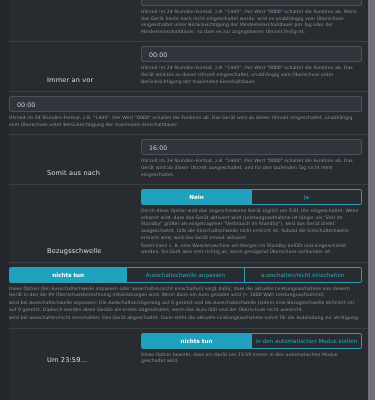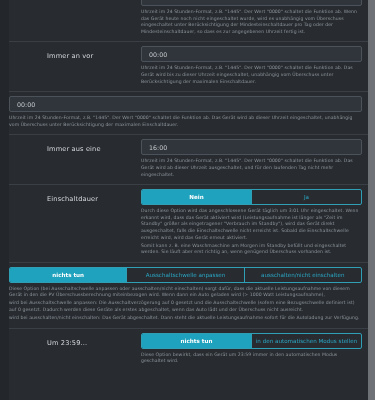--- a/index.html
+++ b/index.html
@@ -49,21 +49,21 @@
 
   .rows {
     position: absolute;
     left: 0; top: -14px;
     width: 359px;
   }
 
   .row {
     position: relative;
     display: flex;
-    align-items: flex-start;
+    align-items: flex-end;
     padding: 0 6px 0 0;
     border-top: 1px solid #3a3f45;
   }
   .row.first { border-top: none; }
 
   .row-label {
     width: 132px;
     flex: 0 0 132px;
     padding: 10px 8px 6px 38px;
     box-sizing: border-box;
@@ -166,30 +166,30 @@
         </div>
         <div class="row">
           <div class="row-body">
             <input class="field" type="text" value="00:00" style="">
             <div class="desc">
               <p>Uhrzeit im 24 Stunden-Format, z.B. "1445". Der Wert "0000" schaltet die Funktion ab. Das Gerät wird ab dieser Uhrzeit eingeschaltet, unabhängig vom Überschuss unter Berücksichtigung der maximalen Einschaltdauer.</p>
             </div>
           </div>
         </div>
         <div class="row">
-          <div class="row-label">Immer aus eine</div>
+          <div class="row-label">Somit aus nach</div>
           <div class="row-body">
             <input class="field" type="text" value="16:00" style="">
             <div class="desc">
               <p>Uhrzeit im 24 Stunden-Format, z.B. "1445". Der Wert "0000" schaltet die Funktion ab. Das Gerät wird ab dieser Uhrzeit ausgeschaltet, und für den laufenden Tag nicht mehr eingeschaltet.</p>
             </div>
           </div>
         </div>
         <div class="row">
-          <div class="row-label">Einschaltdauer</div>
+          <div class="row-label">Bezugsschwelle</div>
           <div class="row-body">
             <div class="seg">
               <div class="seg-btn active">Nein</div>
               <div class="seg-btn">Ja</div>
             </div>
             <div class="desc">
               <p>Durch diese Option wird das angeschlossene Gerät täglich um 3:01 Uhr eingeschaltet. Wenn erkannt wird, dass das Gerät aktiviert wird (Leistungsaufnahme ist länger als "Zeit im Standby" größer als eingetragener "Verbrauch im Standby"), wird das Gerät direkt ausgeschaltet, falls die Einschaltschwelle nicht erreicht ist. Sobald die Einschaltschwelle erreicht wird, wird das Gerät erneut aktiviert.</p>
               <p>Somit kann z. B. eine Waschmaschine am Morgen im Standby befüllt und eingeschaltet werden. Sie läuft aber erst richtig an, wenn genügend Überschuss vorhanden ist.</p>
             </div>
           </div>

